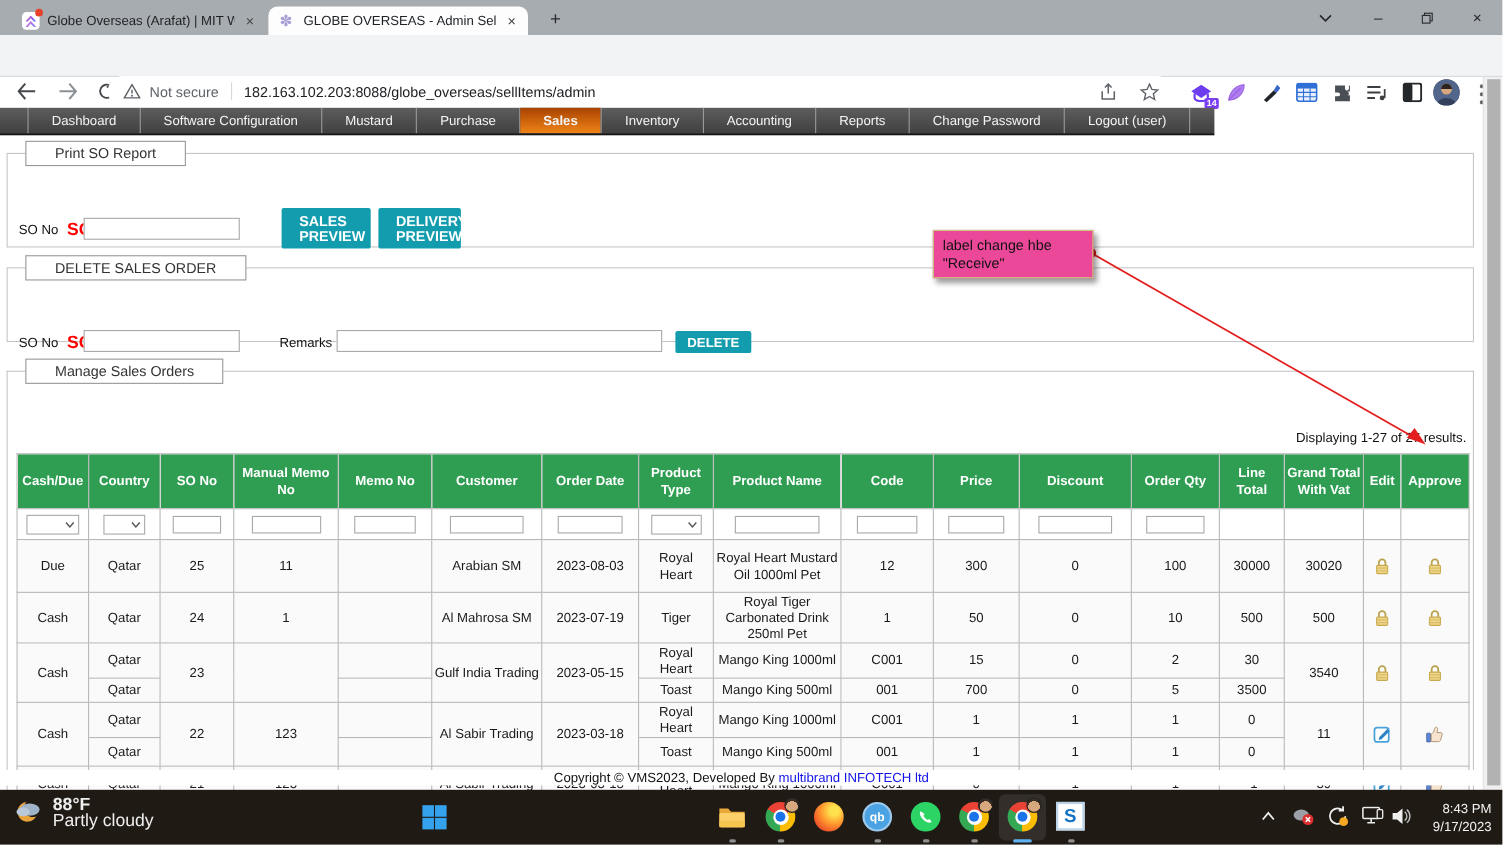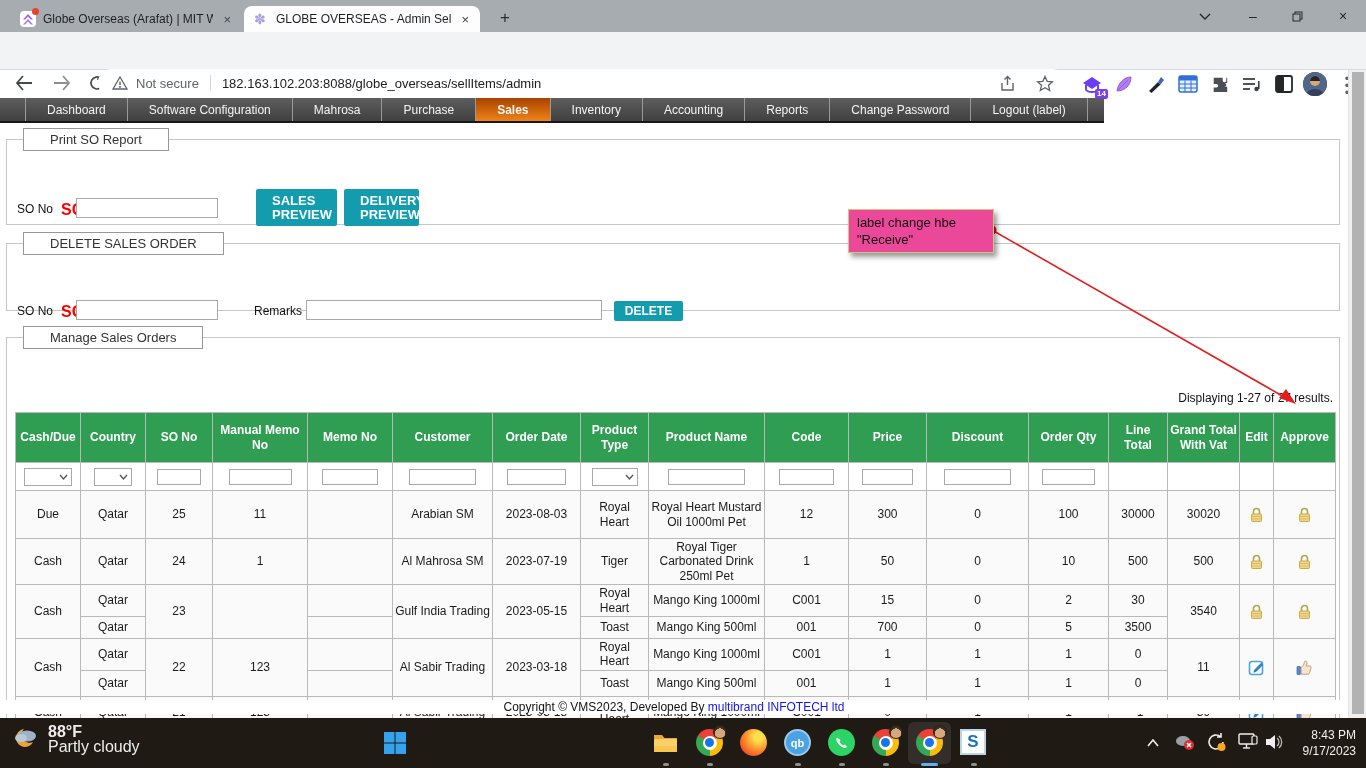--- a/index.html
+++ b/index.html
@@ -221,28 +221,28 @@
         <circle cx="12" cy="9" r="5" fill="#d7a77e"></circle>
         <path d="M12 4 a5 5 0 0 1 5 5 l-10 0 a5 5 0 0 1 5-5" fill="#2b2420"></path>
         <path d="M3 24 a9 7 0 0 1 18 0 Z" fill="#33405c"></path>
       </svg></div>
   <div class="kebab">•<br>•<br>•</div>
 </div>
 
 <div class="nav">
   <div class="nav-item">Dashboard</div>
   <div class="nav-item">Software Configuration</div>
-  <div class="nav-item">Mahrosa</div>
+  <div class="nav-item">Mustard</div>
   <div class="nav-item">Purchase</div>
   <div class="nav-item active">Sales</div>
   <div class="nav-item">Inventory</div>
   <div class="nav-item">Accounting</div>
   <div class="nav-item">Reports</div>
   <div class="nav-item">Change Password</div>
-  <div class="nav-item">Logout (label)</div>
+  <div class="nav-item">Logout (user)</div>
 </div>
 
 <fieldset class="fs1">
   <legend>Print SO Report</legend>
   <span class="lbl abs" style="left:10px; top:51px;">SO No</span>
   <span class="so-red abs" style="left:50px; top:50px;">SO</span>
   <input class="txt-input abs" style="left: 69px; top: 47px; width: 142px;">
   <button class="teal-btn btn2l" style="left:249px; top:38px; width:81px; height:37px;">SALES PREVIEW</button>
   <button class="teal-btn btn2l" style="left:337px; top:38px; width:75px; height:37px;">DELIVERY PREVIEW</button>
 </fieldset>

